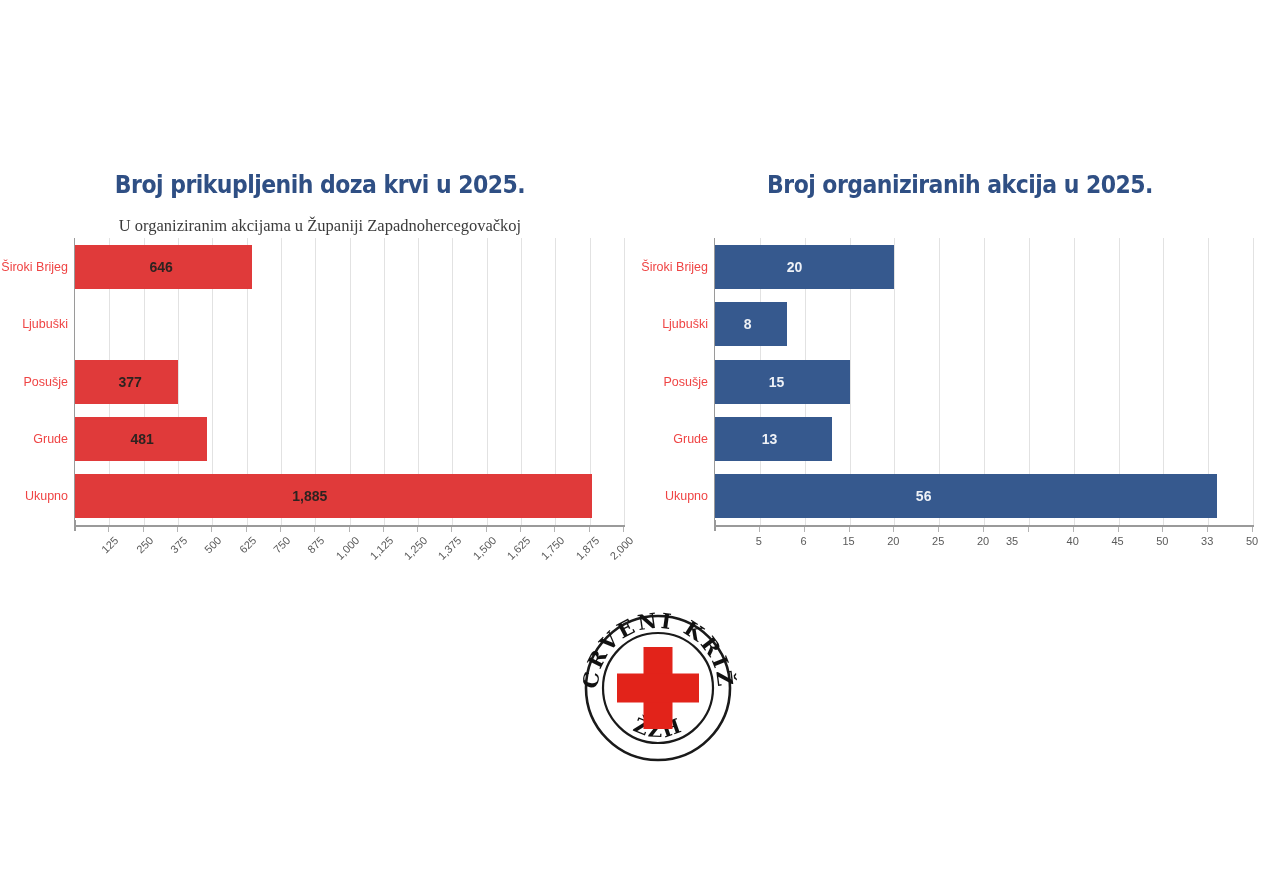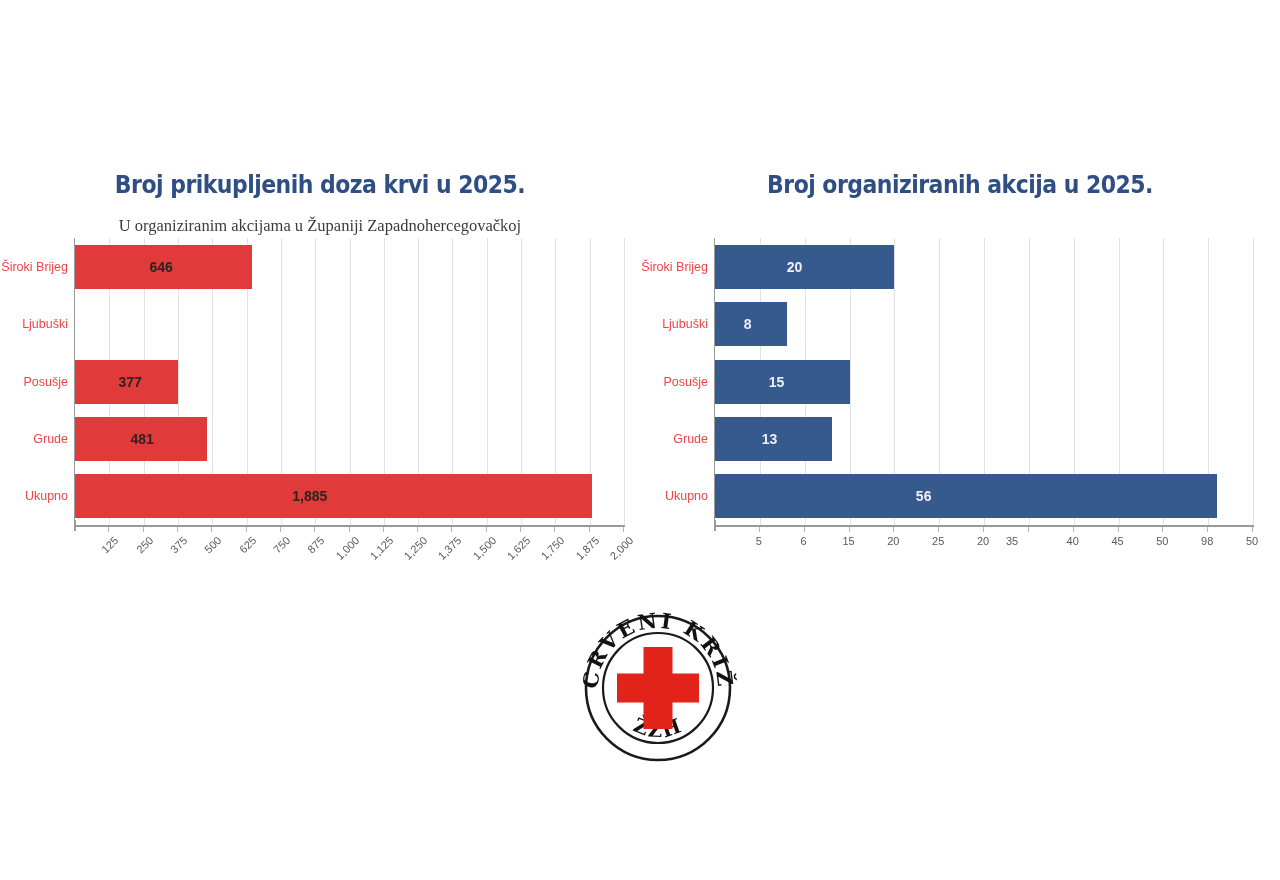--- a/index.html
+++ b/index.html
@@ -284,21 +284,21 @@
         <div class="tick-label flat" style="top: 297px; left: 343px;">20</div>
         <div class="axis-tick" style="left: 387.833px; top: 288.5px;"></div>
         <div class="tick-label flat" style="top: 297px; left: 372px;">35</div>
         <div class="axis-tick" style="left: 432.667px; top: 288.5px;"></div>
         <div class="tick-label flat" style="top: 297px; left: 432.667px;">40</div>
         <div class="axis-tick" style="left: 477.5px; top: 288.5px;"></div>
         <div class="tick-label flat" style="top: 297px; left: 477.5px;">45</div>
         <div class="axis-tick" style="left: 522.333px; top: 288.5px;"></div>
         <div class="tick-label flat" style="top: 297px; left: 522.333px;">50</div>
         <div class="axis-tick" style="left: 567.167px; top: 288.5px;"></div>
-        <div class="tick-label flat" style="top: 297px; left: 567.167px;">98</div>
+        <div class="tick-label flat" style="top: 297px; left: 567.167px;">33</div>
         <div class="axis-tick" style="left: 612px; top: 288.5px;"></div>
         <div class="tick-label flat" style="top: 297px; left: 612px;">50</div>
       </div>
   </div>
 </div>
 
 <div id="logo">
   <svg viewBox="0 0 162 162" width="162" height="162">
     <defs>
       <path id="arcTop" d="M 21,81 A 60,60 0 0 1 141,81" fill="none"></path>

